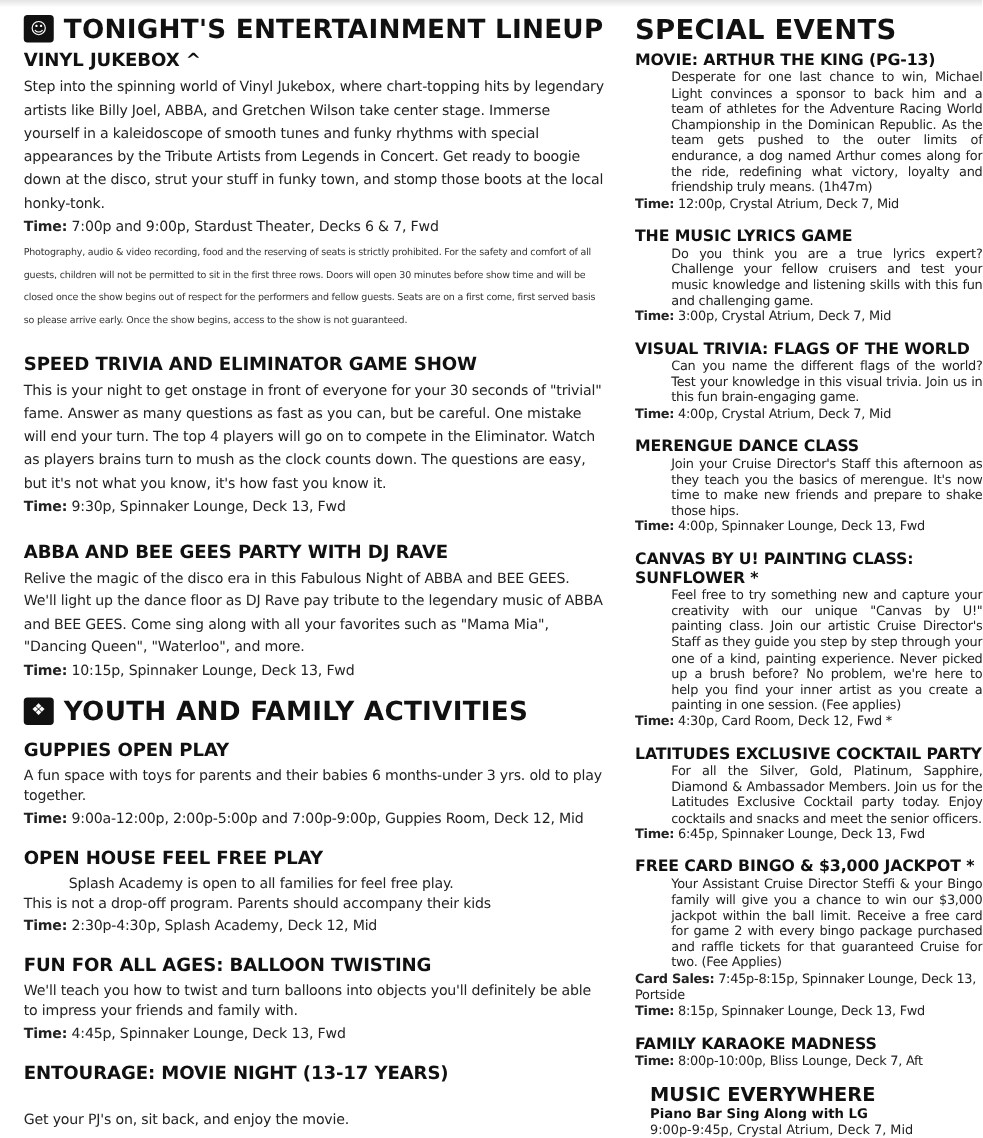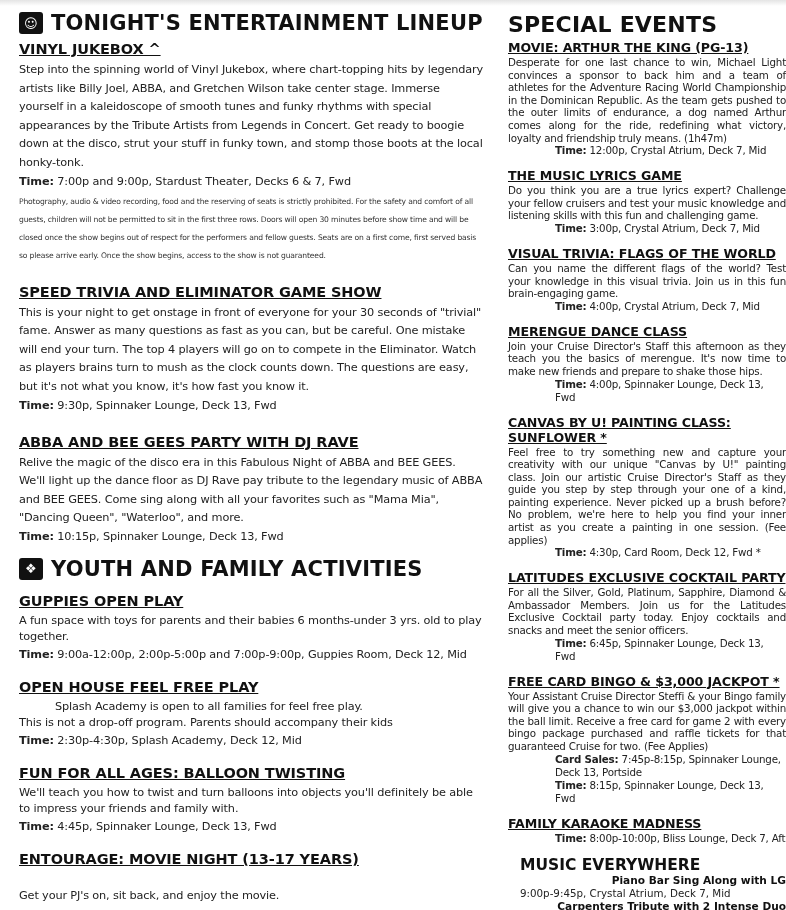--- a/index.html
+++ b/index.html
@@ -23,39 +23,39 @@
   .section-title .icon {
     width: 24px; height: 22px; background:#111; border-radius:3px;
     display:inline-flex; align-items:center; justify-content:center;
     color:#fff; font-size:13px; line-height:1;
   }
   .right-title { font-size: 22px; margin-bottom: 2px; }
 
   .event { margin-bottom: 14px; }
   .event-title {
     font-weight: bold; font-size: 14.5px; line-height: 18px; color:#111;
-    margin-bottom: 3px; letter-spacing: -0.1px; text-decoration: underline;
+    margin-bottom: 3px; letter-spacing: -0.1px;
   }
   .event-desc {
     font-size: 11.3px; line-height: 18.6px; color:#222; letter-spacing:-0.15px;
   }
   .event-time { font-size: 11.3px; line-height: 18px; color:#222; letter-spacing:-0.15px; }
   .event-time b { font-weight: bold; }
   .notice {
     font-size: 7.6px; line-height: 18px; color:#333; margin-top: 2px; letter-spacing:-0.15px;
   }
 
   .col-right .event { margin-bottom: 11px; }
   .col-right .event-title { font-size: 12.6px; line-height: 15px; margin-bottom: 1px; }
-  .col-right .event-desc { font-size: 10.3px; line-height: 12.6px; text-align: justify; letter-spacing:-0.2px; }
-  .col-right .event-time { font-size: 10.3px; line-height: 13px; letter-spacing:-0.2px;margin-left:47px; }
+  .col-right .event-desc { font-size: 10.3px; line-height: 12.6px; text-align: justify; letter-spacing:-0.2px;margin-left:29px; }
+  .col-right .event-time { font-size: 10.3px; line-height: 13px; letter-spacing:-0.2px; }
 
   .music { margin-left: 12px; margin-top: 6px; }
   .music-title { font-weight:bold; font-size:15.5px; line-height:18px; color:#111; }
-  .music-item-title { font-weight:bold; font-size:10.6px; line-height:13px; color:#111;text-align:right; }
+  .music-item-title { font-weight:bold; font-size:10.6px; line-height:13px; color:#111; }
   .music-item-time { font-size:10.3px; line-height:13px; color:#222; }
 </style>
 </head>
 <body>
 
 <div class="topshade"></div>
 
 <div class="col-left">
   <div class="section-title">
     <span class="icon">☺</span>

